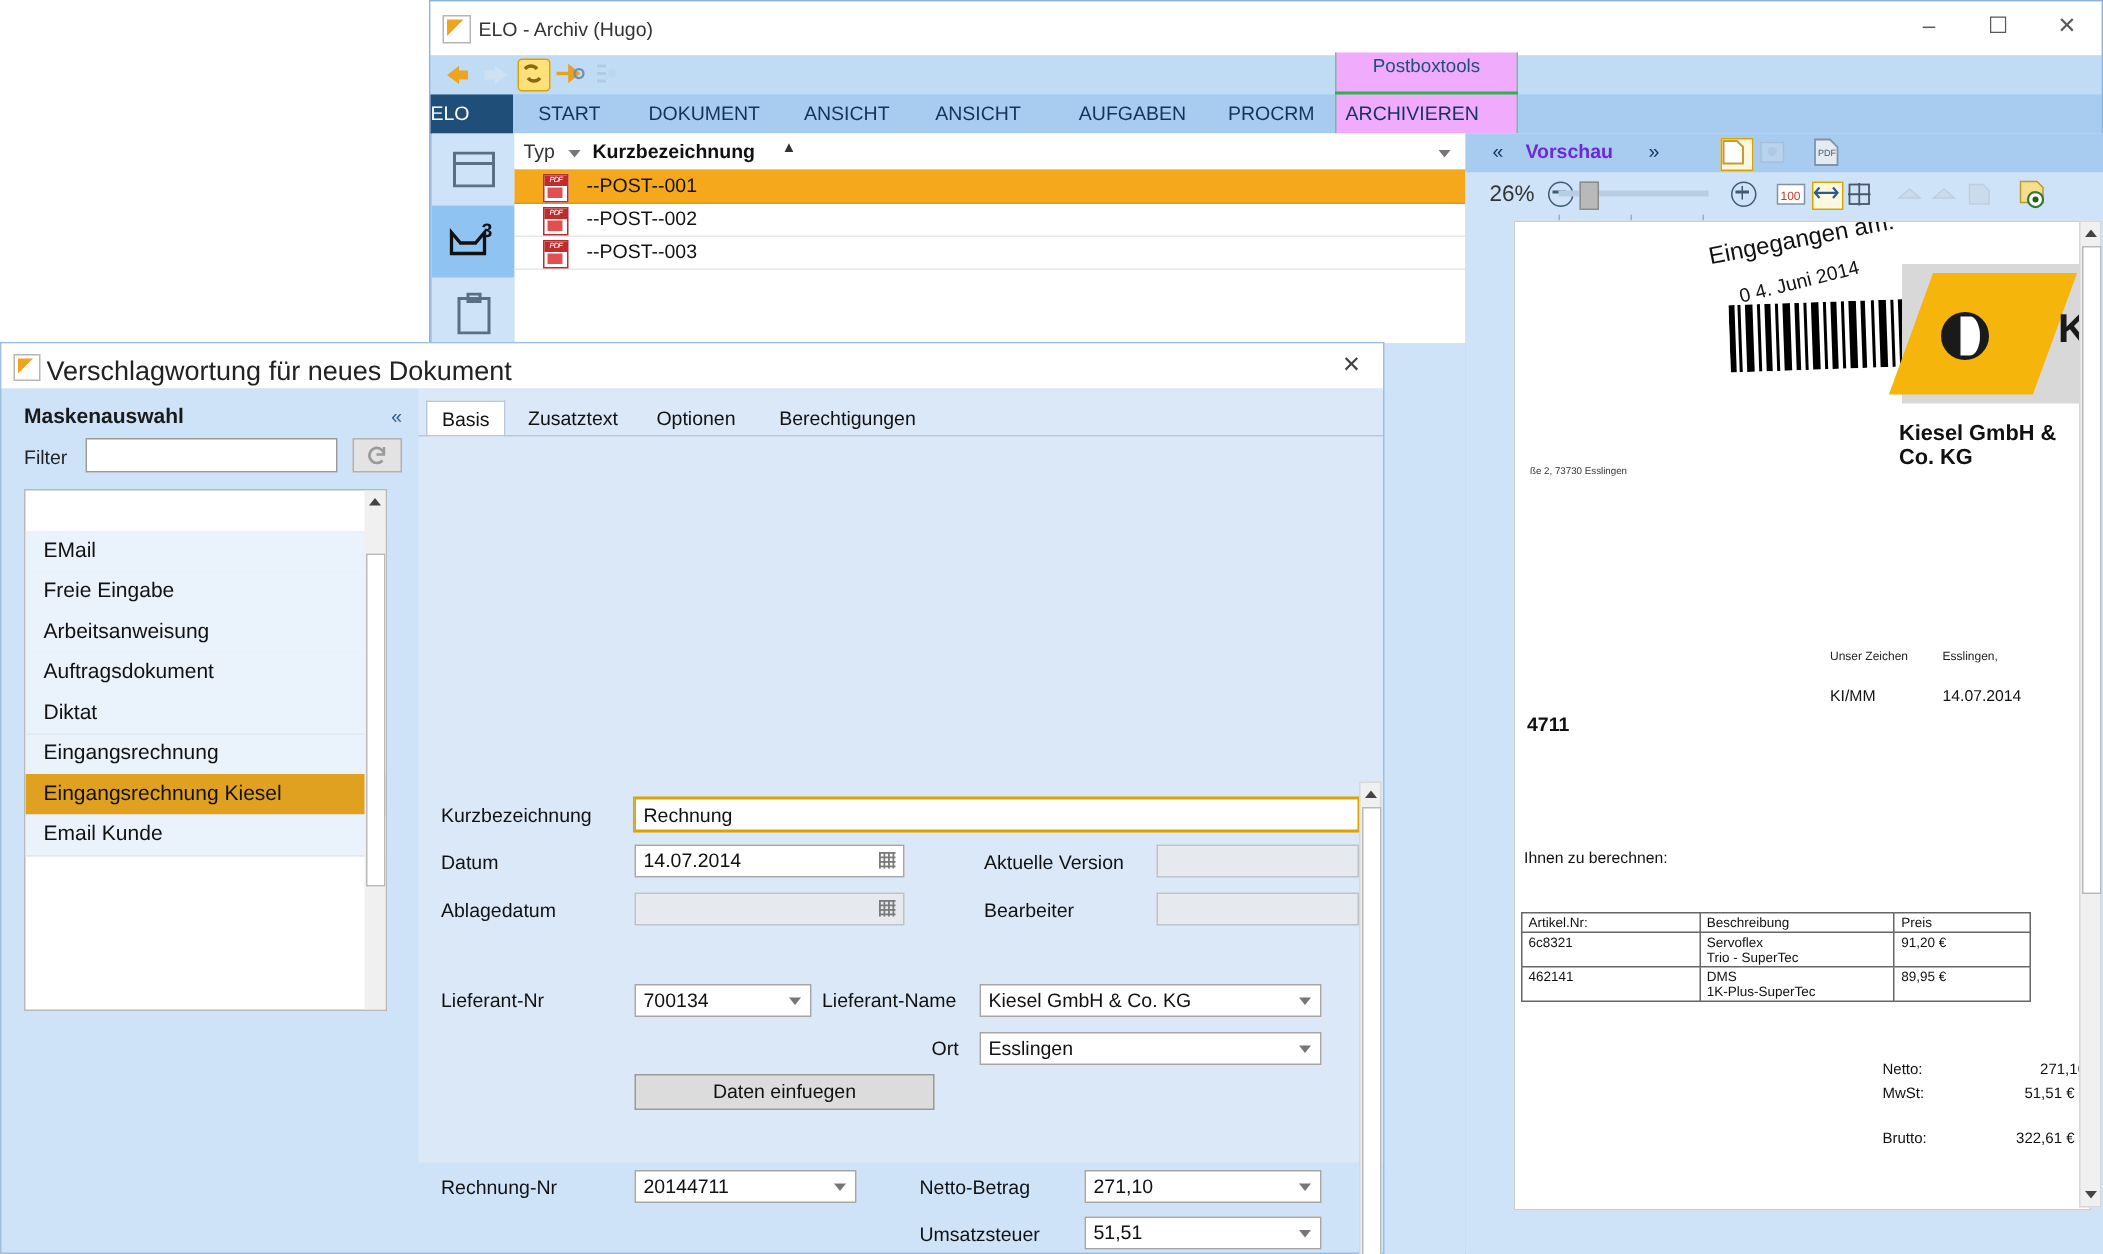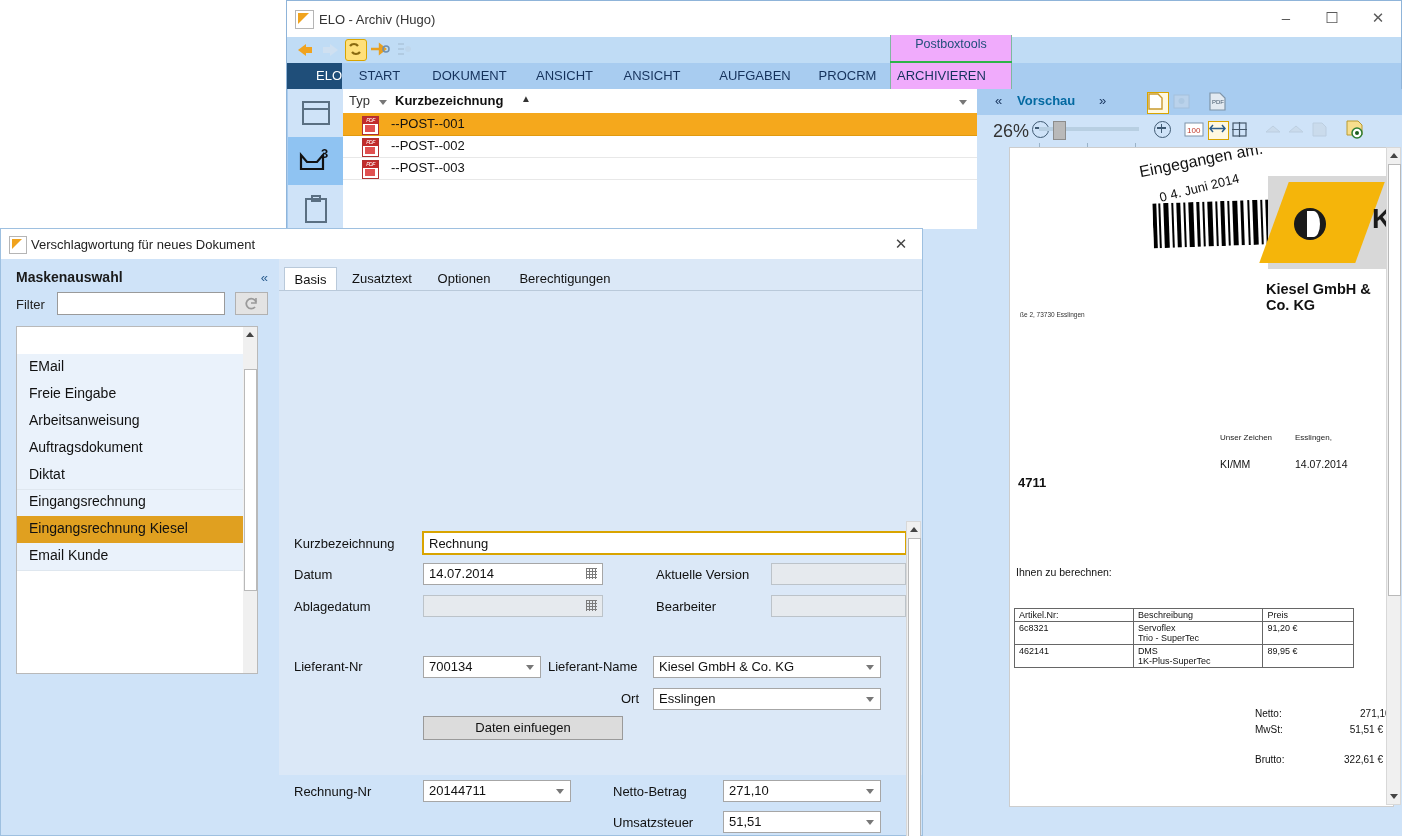--- a/index.html
+++ b/index.html
@@ -26,21 +26,21 @@
   .arrow-l{position:absolute;left:3px;top:4px;width:0;height:0;
      border-top:6px solid transparent;border-bottom:6px solid transparent;border-right:8px solid #f0a31e;}
   .arrow-l-bar{position:absolute;left:10px;top:7px;width:7px;height:6px;background:#f0a31e;}
   .arrow-r{position:absolute;left:11px;top:4px;width:0;height:0;
      border-top:6px solid transparent;border-bottom:6px solid transparent;border-left:8px solid #cfe0f1;}
   .arrow-r-bar{position:absolute;left:4px;top:7px;width:7px;height:6px;background:#cfe0f1;}
 
   
   #ribbon{left:0;top:62px;width:100%;height:26px;background:#a8ccf0;}
   #tab-elo{position:absolute;left:0;top:0;width:55px;height:26px;background:#1f4e79;
-      color:#fff;text-align:right;line-height:26px;font-size:13px;}
+      color:#fff;text-align:left;line-height:26px;font-size:13px;}
   .rtab{position:absolute;top:0;height:26px;line-height:26px;font-size:13px;color:#15325c;text-align:center;}
   #ctxgroup{position:absolute;left:603px;top:-28px;width:122px;height:54px;background:#f0abfc;}
   #ctxgroup .ctxlabel{position:absolute;left:0;top:2px;width:122px;text-align:center;
      font-size:12.5px;color:#1f4e79;}
   #ctxgroup .ctxline{position:absolute;left:0;top:26px;width:122px;height:2px;background:#2db34a;}
   #ctxgroup .ctxtab{position:absolute;left:0;top:28px;width:103px;height:26px;line-height:26px;
      text-align:center;font-size:13px;color:#15325c;}
   #ctxgroup .vline-l{position:absolute;left:0;top:0px;width:1px;height:54px;background:#7fb7a0;}
   #ctxgroup .vline-r{position:absolute;right:0;top:0px;width:1px;height:54px;background:#7fb7a0;}
   #cursor-btn{position:absolute;left:1055px;top:56px;width:30px;height:30px;background:#ffe07a;
@@ -116,21 +116,21 @@
   .doc-md{position:absolute;font-size:10.5px;color:#111;}
   #invno{position:absolute;left:8px;top:327px;font-size:13px;font-weight:bold;color:#111;}
   #doc-tbl{position:absolute;left:4px;top:460px;width:340px;border-collapse:collapse;}
   #doc-tbl td{border:1px solid #666;font-size:9px;padding:1px 4px;vertical-align:top;color:#111;}
   .tot{position:absolute;font-size:10px;color:#111;}
 
   
   #dlg{left:0;top:228px;width:923px;height:608px;background:#cfe3f8;
       border:1px solid #9ec0e0;box-sizing:border-box;}
   #dlg-title{position:absolute;left:0;top:0;width:921px;height:30px;background:#ffffff;}
-  #dlg-title-text{position:absolute;left:30px;top:8px;font-size:13px;color:#222;}
+  #dlg-title-text{position:absolute;left:30px;top:8px;font-size:18px;color:#222;}
   #dlg-app-icon{position:absolute;left:8px;top:7px;width:16px;height:16px;border:1px solid #b5b5b5;background:#fff;}
   #dlg-app-icon .tri{position:absolute;left:2px;top:2px;width:0;height:0;
       border-left:10px solid #f0a31e;border-bottom:10px solid transparent;}
   #dlg-close{position:absolute;right:4px;top:2px;width:34px;height:26px;text-align:center;
       line-height:26px;color:#444;font-size:15px;}
 
   
   #maskpanel{position:absolute;left:1px;top:30px;width:276px;height:545px;background:#cfe3f8;}
   #mask-title{position:absolute;left:14px;top:10px;font-size:14px;font-weight:bold;color:#1a1a1a;}
   #mask-collapse{position:absolute;right:10px;top:11px;font-size:13px;color:#2a5d8f;}
@@ -304,42 +304,42 @@
           <i class="b"></i>
         </span>
       <span class="nm">--POST--003</span>
     </div>
   </div>
   <div class="abs" id="listpane-bottom"></div>
 
   <div class="abs" id="previewpane">
     <div id="pv-header">
       <span style="position:absolute;left:18px;top:4px;font-size:13px;color:#15325c">«</span>
-      <span style="position:absolute;left:40px;top:4px;font-size:13px;font-weight:bold;color:#0369a1">Vorschau</span>
+      <span style="position:absolute;left:40px;top:4px;font-size:13px;font-weight:bold;color:#6d28d9">Vorschau</span>
       <span style="position:absolute;left:122px;top:4px;font-size:13px;color:#15325c">»</span>
       <span class="tbico hl" style="left:170px;top:3px">
         <svg width="15" height="17" viewBox="0 0 15 17">
             <path d="M1 1h9l4 4v11H1z" fill="#fff" stroke="#c99a2e" stroke-width="1.4"></path>
           </svg>
       </span>
       <span class="tbico" style="left:196px;top:5px;opacity:.4">
         <svg width="17" height="15" viewBox="0 0 17 15">
             <rect x="1" y="1" width="15" height="13" fill="#d5dde5" stroke="#9fb0c0"></rect>
             <circle cx="8.5" cy="7" r="3" fill="#b9c6d2"></circle>
           </svg>
       </span>
       <span class="tbico" style="left:232px;top:3px">
         <svg width="17" height="19" viewBox="0 0 17 19">
             <path d="M1 1h10l5 5v12H1z" fill="#e3eaf1" stroke="#7f94a8" stroke-width="1.2"></path>
             <text x="3" y="12" font-size="6" fill="#45586b" font-family="sans-serif">PDF</text>
           </svg>
       </span>
     </div>
     <div id="pv-toolbar">
-      <span style="position:absolute;left:16px;top:6px;font-size:18px;color:#333">26%</span>
+      <span style="position:absolute;left:16px;top:6px;font-size:15px;color:#333">26%</span>
       <span class="circbtn" style="left:55px">
           <i class="h"></i>
         </span>
       <span class="zoomslider">
         <i class="ztick" style="left:0"></i>
           <i class="ztick" style="left:48px"></i>
           <i class="ztick" style="left:96px"></i>
       </span>
       <span class="zthumb" style="left:76px"></span>
       <span class="circbtn" style="left:177px">

